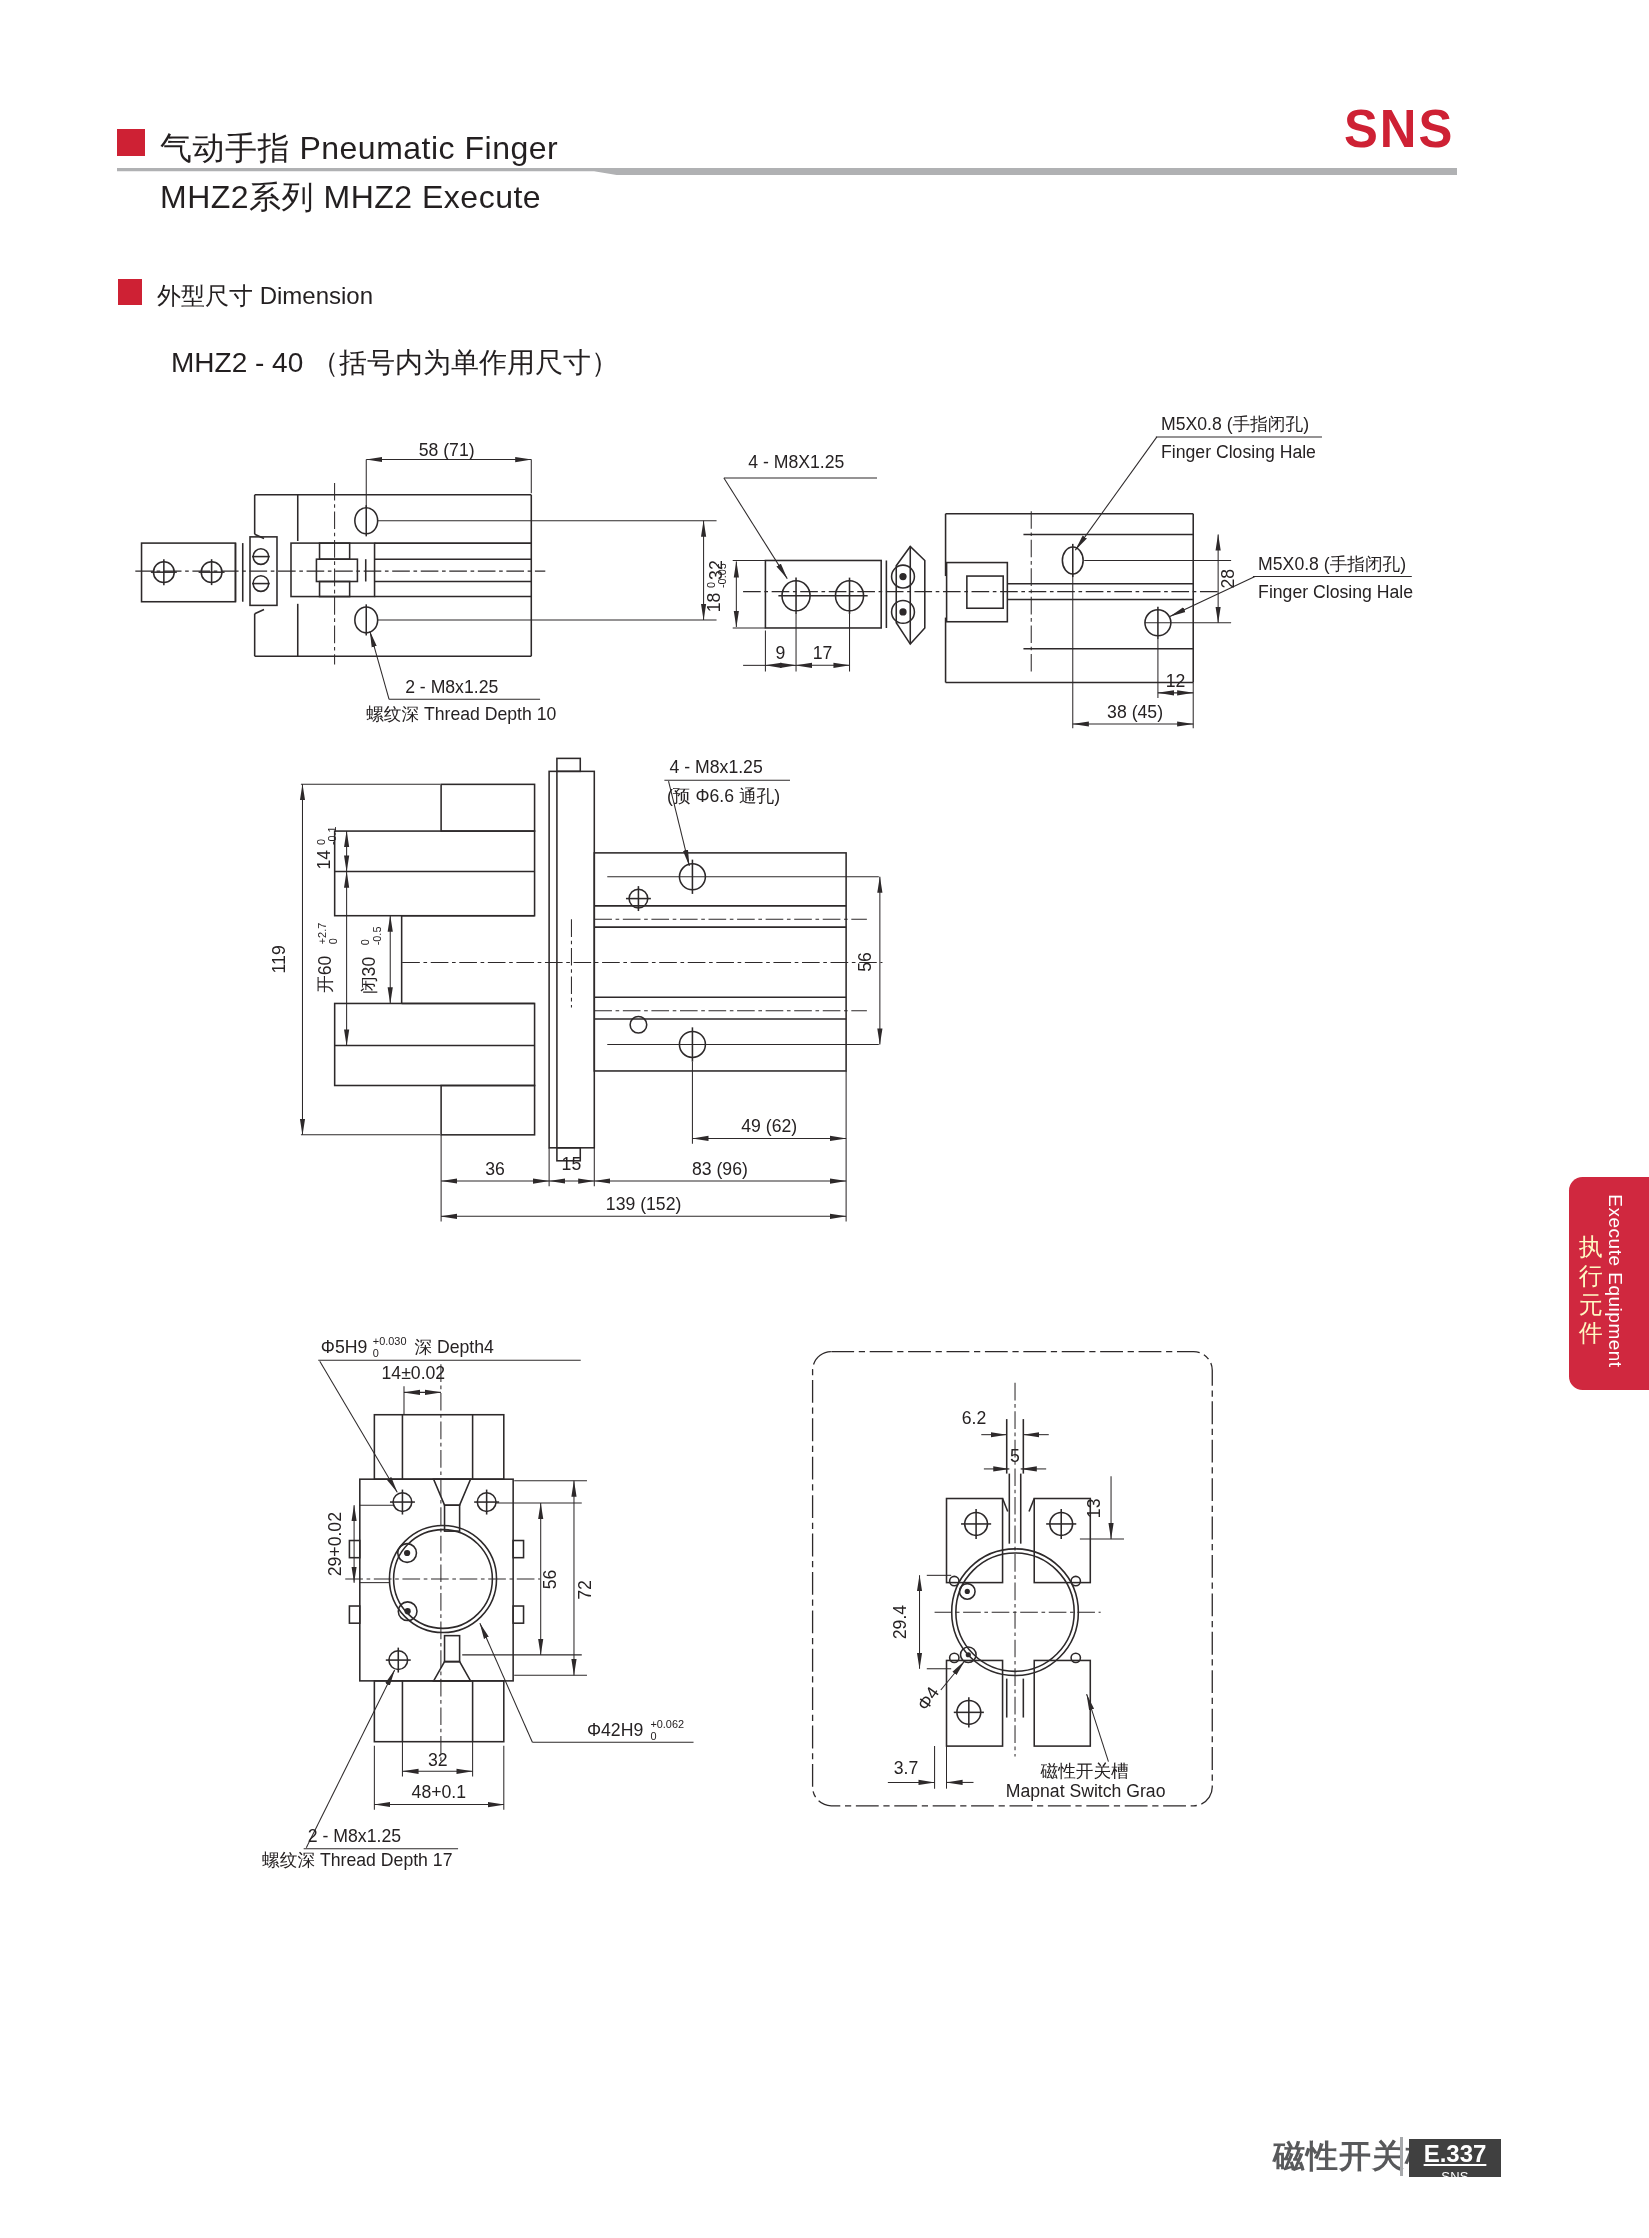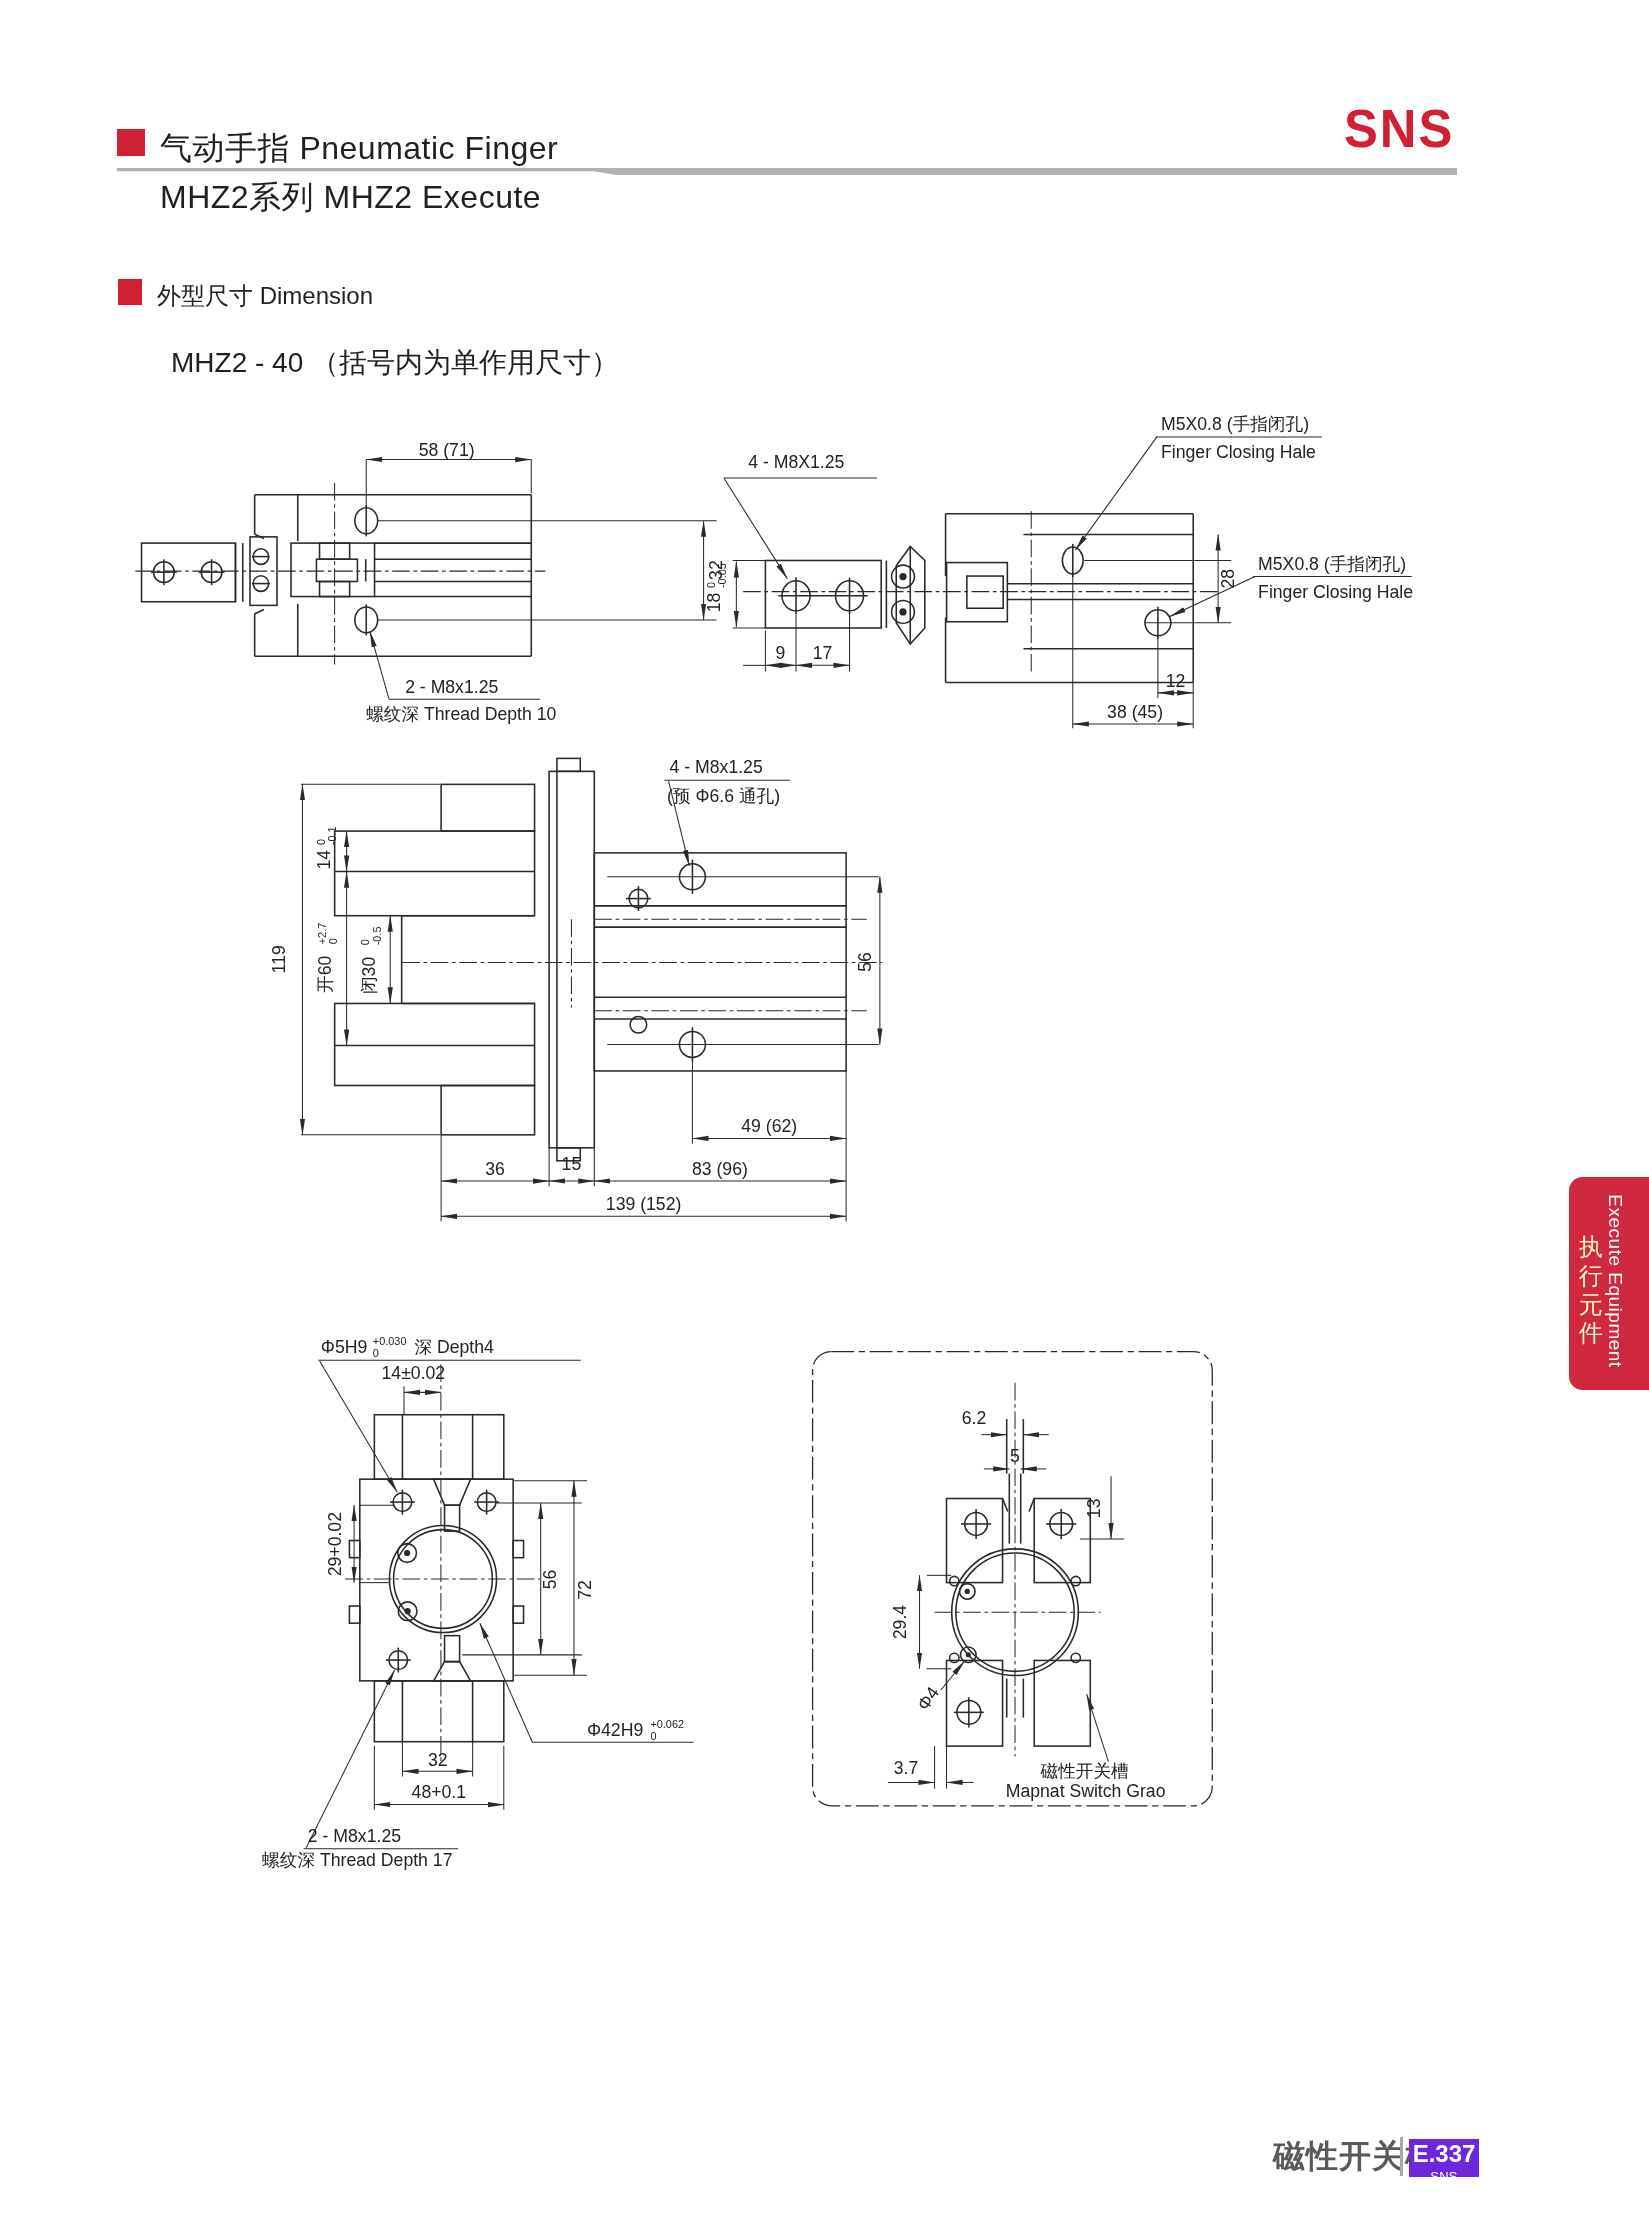--- a/index.html
+++ b/index.html
@@ -15,22 +15,22 @@
         clip-path:polygon(0 0,100% 0,100% 100%,37.4% 100%,35.6% 43%,0 43%);}
   .tab{position:absolute;left:1569px;top:1177px;width:81px;height:213px;background:#d0283f;
        border-radius:13.5px 0 0 13.5px;}
   .tab-en{position:absolute;left:46px;top:104px;transform:translate(-50%,-50%) rotate(90deg);
        color:#fff;font-size:19px;white-space:nowrap;letter-spacing:0.5px;}
   .tab-zh{position:absolute;left:8.3px;top:56px;width:27px;color:#fef9c3;font-size:24px;
        line-height:1.2;word-break:break-all;text-align:center;}
   .brand{position:absolute;left:1273px;top:2135px;font-size:32px;font-weight:bold;color:#58595b;
        letter-spacing:1px;white-space:nowrap;}
   .fdiv{position:absolute;left:1400px;top:2137px;width:2.6px;height:39px;background:#a7a9ac;}
-  .fbox{position:absolute;left:1409px;top:2139px;width:70px;height:38px;background:#6d28d9;
-       color:#fff;text-align:center;}
+  .fbox{position:absolute;left:1409px;top:2139px;width:92px;height:38px;background:#404040;
+       color:#fff;text-align:center;text-decoration:underline;}
   .fbox .code{font-size:24px;font-weight:bold;line-height:1;margin-top:2.6px;}
   .fbox .csub{font-size:13px;letter-spacing:0.3px;margin-top:3px;}
   svg{position:absolute;overflow:visible;}
   svg line,svg rect,svg circle,svg ellipse,svg polygon,svg polyline,svg path.geo
       {fill:none;stroke:#2d292a;stroke-width:3px;}
   g.thin line,g.thin polyline,g.thin path{stroke-width:2px;}
   .cl{stroke-width:2px !important;stroke-dasharray:34 7 7 7;}
   .dsh{stroke-width:2.5px !important;stroke-dasharray:44 9 12 9;}
   .dot{fill:#2d292a !important;stroke:none !important;}
   svg text{fill:#262223;font-size:34px;font-family:"Liberation Sans",sans-serif;stroke:none;}

